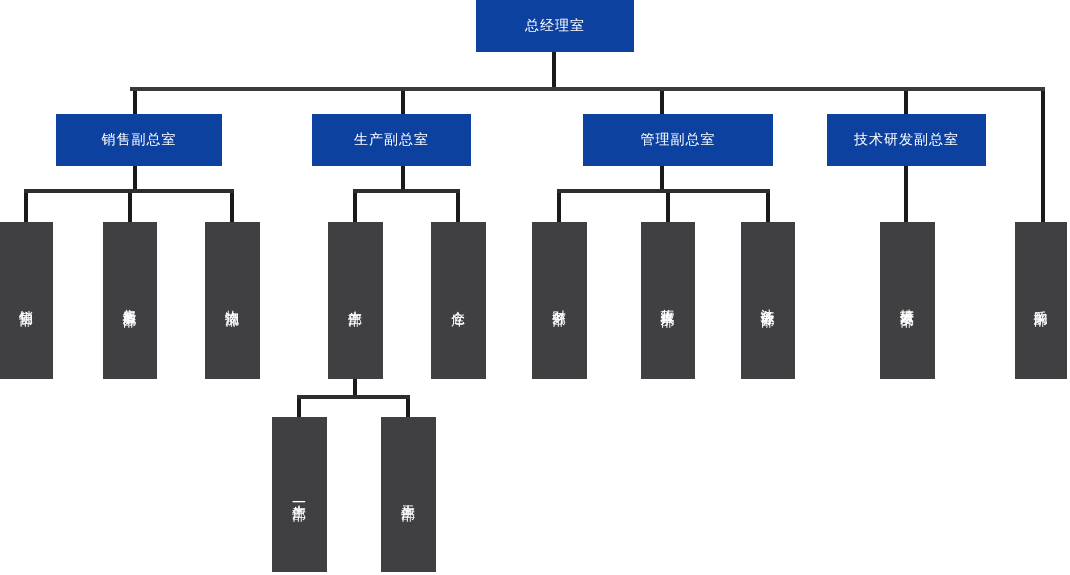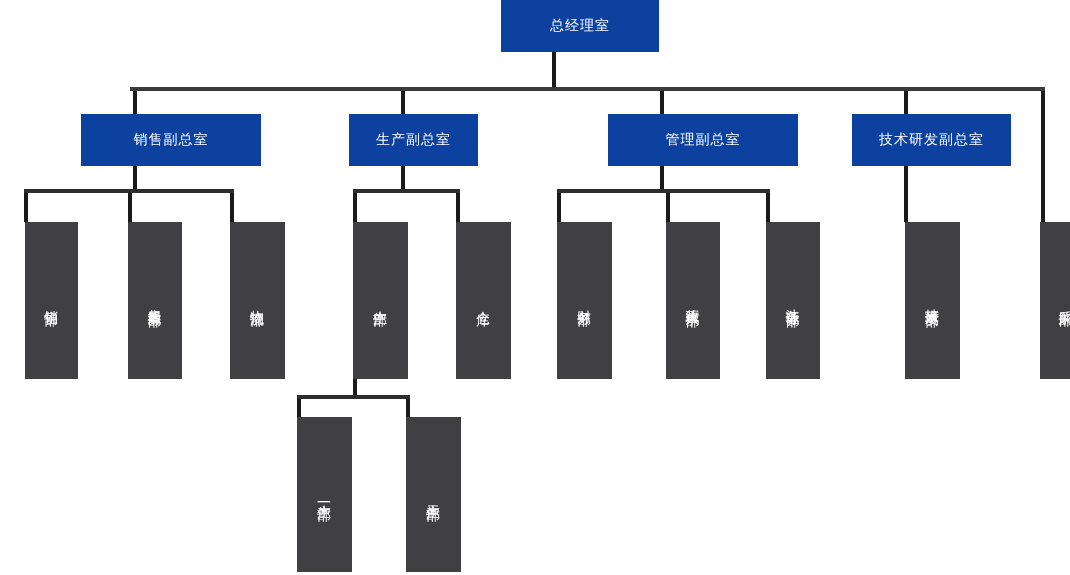--- a/index.html
+++ b/index.html
@@ -14,21 +14,20 @@
     height: 575px;
     background: #ffffff;
     overflow: hidden;
   }
   .node {
     position: absolute;
     display: flex;
     align-items: center;
     justify-content: center;
     box-sizing: border-box;
-    margin-left: 25px;
   }
   .node.blue {
     background: #0d41a0;
   }
   .node.dark {
     background: #404043;
   }
   .hlabel {
     color: #ffffff;
     font-size: 14px;
@@ -91,24 +90,24 @@
 
   <div class="vline" style="left:353px;top:379px;height:16px"></div>
   <div class="hline group" style="left:297px;top:395px;width:113px"></div>
   <div class="vline" style="left:297px;top:399px;height:18px"></div>
   <div class="vline" style="left:406px;top:399px;height:18px"></div>
 
   <div class="node blue" style="left:476px;top:0;width:158px;height:52px">
     <span class="hlabel">总经理室</span>
   </div>
 
-  <div class="node blue" style="left:56px;top:114px;width:180px;height:52px">
+  <div class="node blue" style="left:56px;top:114px;width:166px;height:52px">
     <span class="hlabel">销售副总室</span>
   </div>
-  <div class="node blue" style="left:324px;top:114px;width:129px;height:52px">
+  <div class="node blue" style="left:312px;top:114px;width:159px;height:52px">
     <span class="hlabel">生产副总室</span>
   </div>
   <div class="node blue" style="left:583px;top:114px;width:190px;height:52px">
     <span class="hlabel">管理副总室</span>
   </div>
   <div class="node blue" style="left:827px;top:114px;width:159px;height:52px">
     <span class="hlabel">技术研发副总室</span>
   </div>
 
   <div class="node dark" style="left:0;top:222px;width:53px;height:157px">

